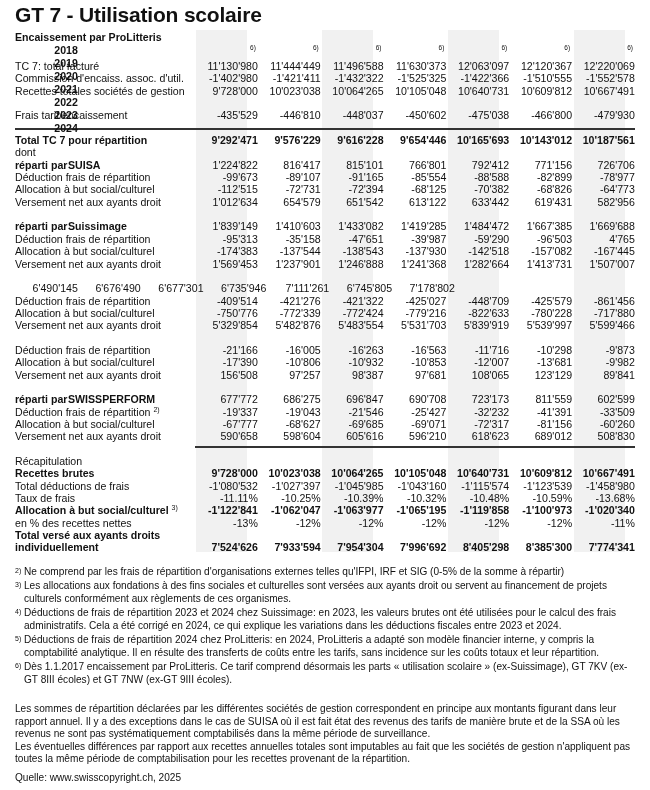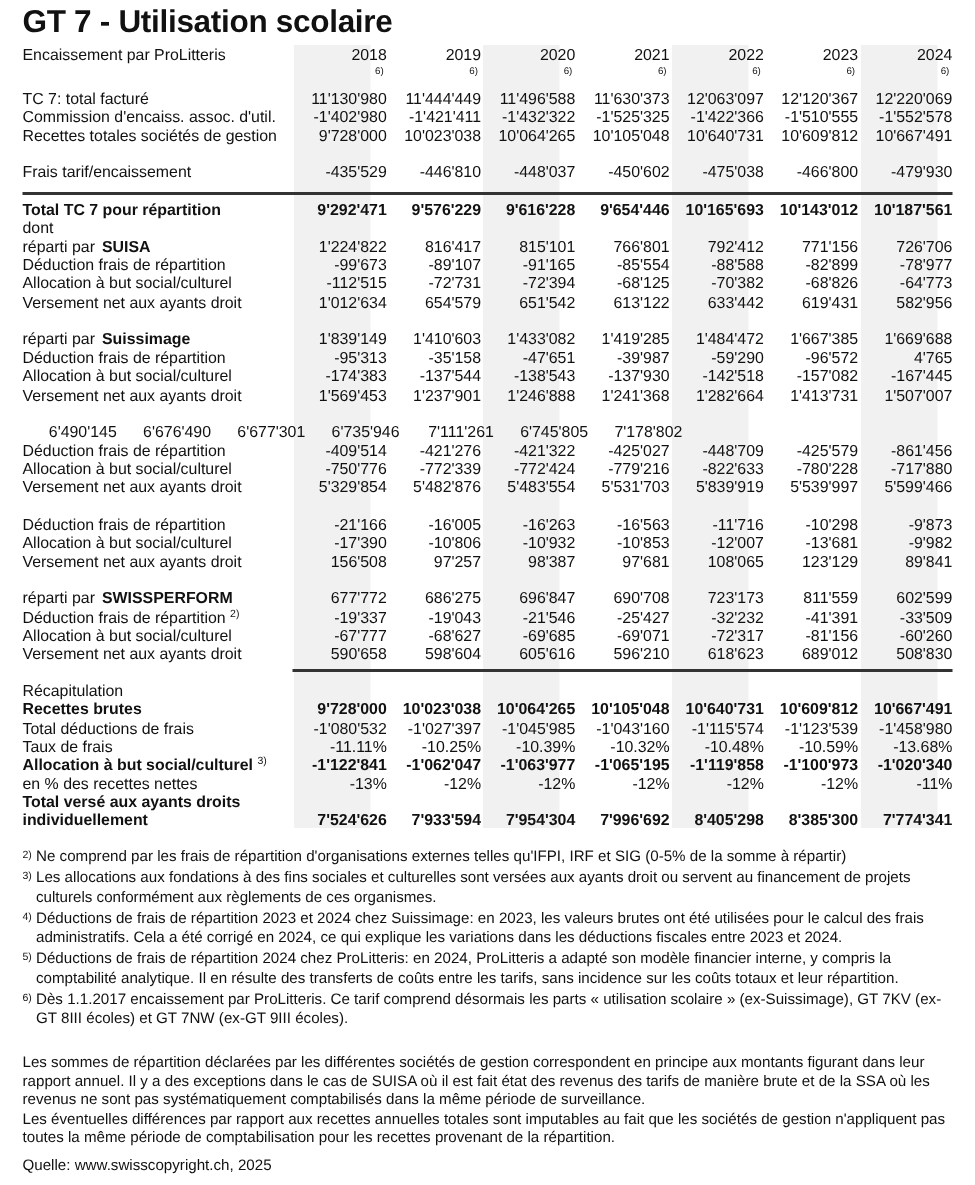--- a/index.html
+++ b/index.html
@@ -7,23 +7,23 @@
   body { font-family: "Liberation Sans", sans-serif; color: #111; position: relative; }
   .title { position: absolute; left: 15px; top: 3px; font-size: 21px; font-weight: bold; letter-spacing: -0.2px; }
 
   .shade { position: absolute; top: 30px; height: 522px; background: #f1f1f1; width: 51px; }
 
   .tbl { position: absolute; left: 15px; top: 31px; width: 620px; font-size: 10.6px; }
   .row { display: flex; height: 12.35px; line-height: 12.35px; white-space: nowrap; }
   .row .lab { width: 180px; flex: none; overflow: visible; }
   .row .c { width: 62.85px; flex: none; text-align: right; }
   .row.b { font-weight: bold; }
-  .row .rep { display: inline-block; width: 53px; }
+  .row .rep { display: inline-block; width: 53px; font-weight: bold; }
   .row .soc { font-weight: bold; }
-  .row.hdr { height: 13px; line-height: 13px; font-weight: normal; }
+  .row.hdr { height: 13px; line-height: 13px; font-weight: bold; flex-direction: column; }
   .row.fn6 { height: 10px; line-height: 8px; font-size: 6.5px; }
   .row.fn6 .c { padding-right: 2px; }
   .gap { height: 12.35px; }
   .gap-s { height: 6px; }
   sup { font-size: 7px; line-height: 0; vertical-align: 4px; font-weight: normal; }
   .row.b sup { font-weight: normal; }
 
   .rule-top { position: absolute; left: 15px; width: 620px; top: 128px; height: 2px; background: #333; }
   .rule-rec { position: absolute; left: 195px; width: 440px; top: 446px; height: 2px; background: #333; }
 
@@ -176,21 +176,21 @@
         <span class="c">1'667'385</span>
         <span class="c">1'669'688</span>
       </div>
       <div class="row">
         <span class="lab"><span>Déduction frais de répartition</span></span>
         <span class="c">-95'313</span>
         <span class="c">-35'158</span>
         <span class="c">-47'651</span>
         <span class="c">-39'987</span>
         <span class="c">-59'290</span>
-        <span class="c">-96'572</span>
+        <span class="c">-96'503</span>
         <span class="c">4'765</span>
       </div>
       <div class="row">
         <span class="lab"><span>Allocation à but social/culturel</span></span>
         <span class="c">-174'383</span>
         <span class="c">-137'544</span>
         <span class="c">-138'543</span>
         <span class="c">-137'930</span>
         <span class="c">-142'518</span>
         <span class="c">-157'082</span>

